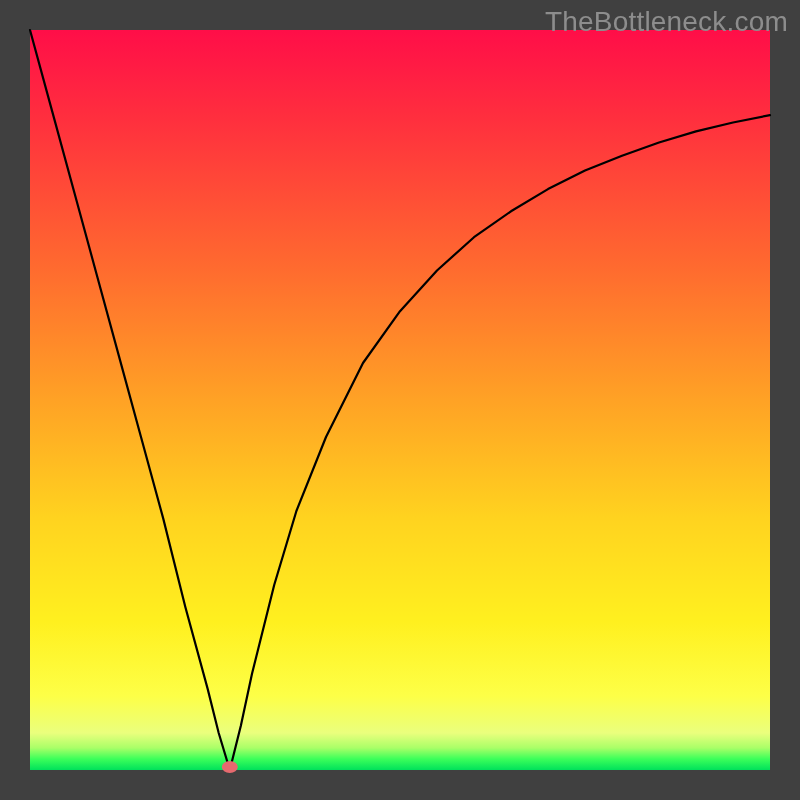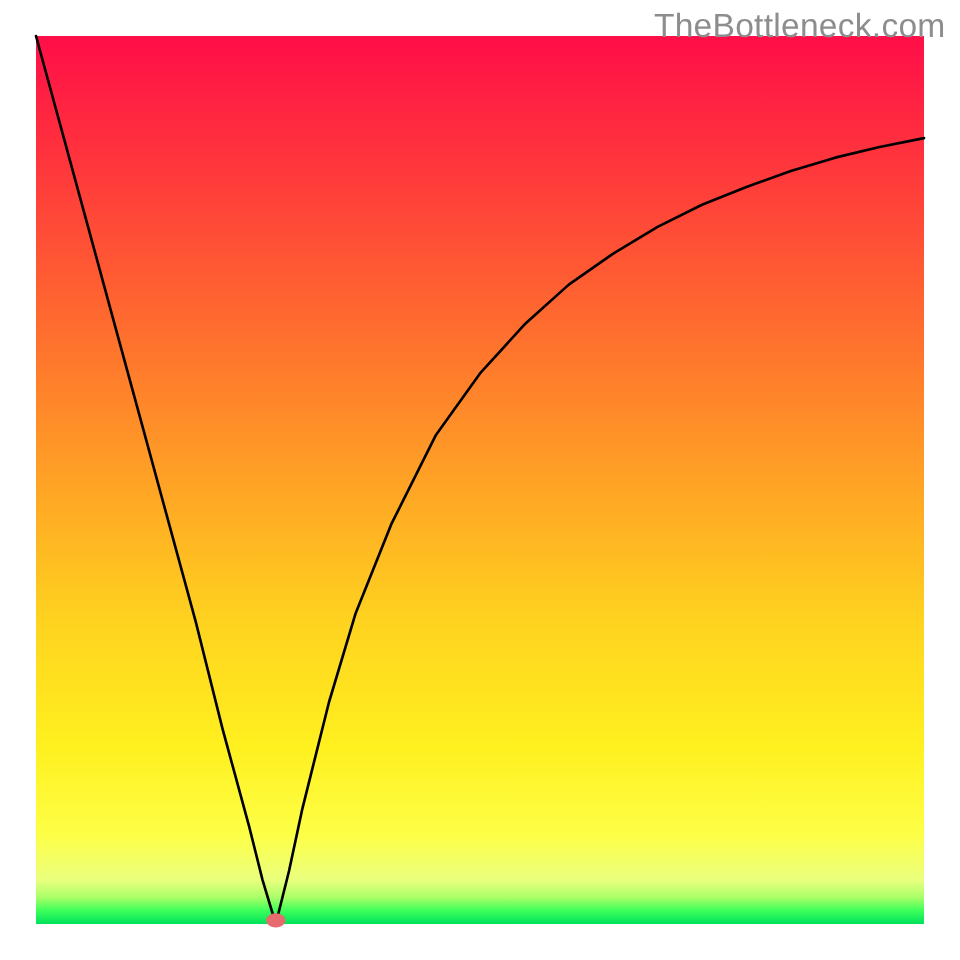--- a/index.html
+++ b/index.html
@@ -8,21 +8,21 @@
     width: 800px;
     height: 800px;
     overflow: hidden;
     background: #000;
     font-family: Arial, Helvetica, sans-serif;
   }
   .frame {
     position: relative;
     width: 800px;
     height: 800px;
-    background: #ffffff;
+    background: #404040;
   }
   .plot-area {
     position: absolute;
     left: 30px;
     top: 30px;
     width: 740px;
     height: 740px;
     
     background: linear-gradient(
       to bottom,

